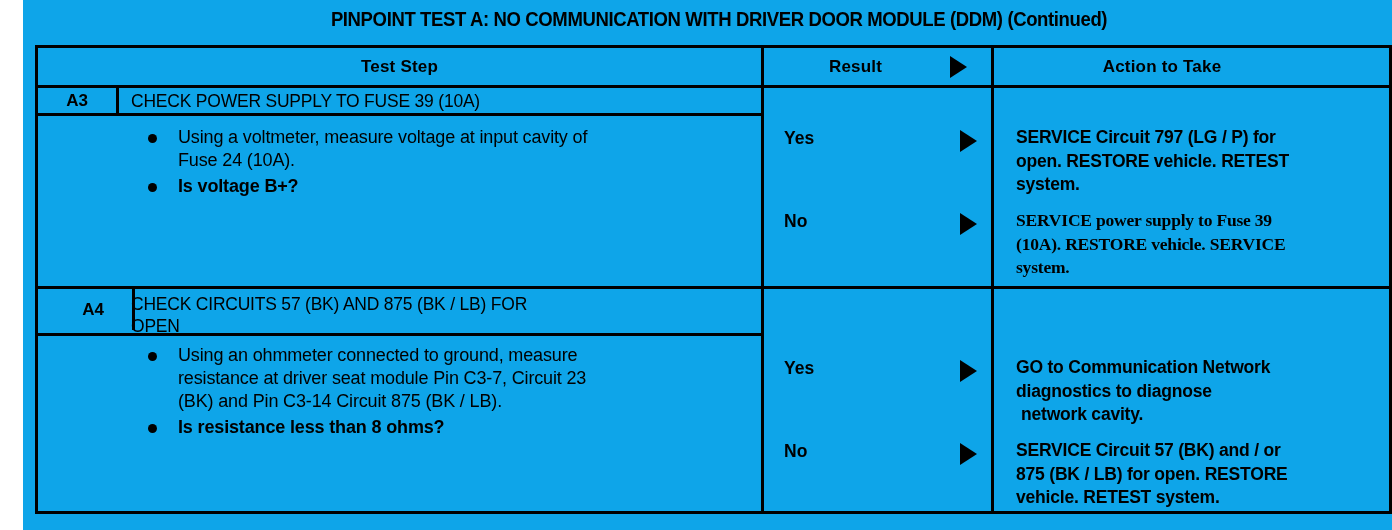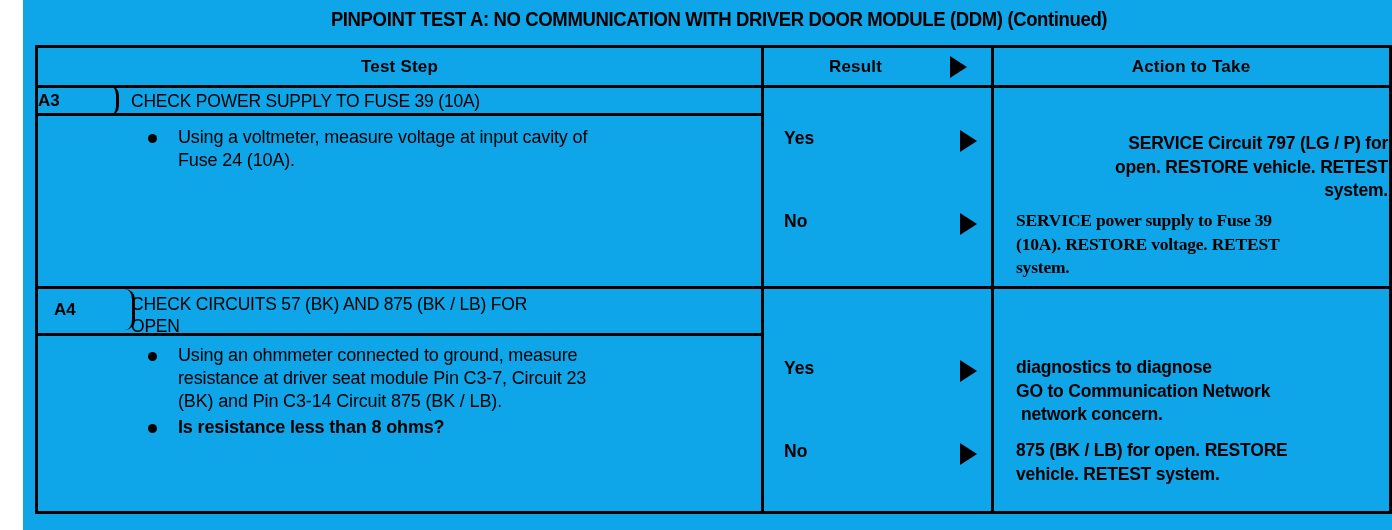--- a/index.html
+++ b/index.html
@@ -78,21 +78,21 @@
     display: flex;
     align-items: center;
     justify-content: center;
     font-size: 17px;
     font-weight: bold;
     letter-spacing: 0.2px;
     transform-origin: center;
   }
   .hdr-test   { left: 0;     width: 723px; }
   .hdr-result { left: 726px; width: 227px; }
-  .hdr-action { left: 956px; width: 336px; padding-left: 29px; }
+  .hdr-action { left: 956px; width: 336px; }
 
   .hdr-result .lbl { position: relative; left: -22px; }
 
   
   .tri {
     width: 0;
     height: 0;
     border-top: 11px solid transparent;
     border-bottom: 11px solid transparent;
     border-left: 17px solid #000;
@@ -109,23 +109,23 @@
     box-sizing: border-box;
     border-bottom: 3px solid #000;
     border-right: 0;
   }
   .step-num-box {
     position: absolute;
     box-sizing: border-box;
     border-right: 3px solid #000;
     display: flex;
     align-items: center;
+    justify-content: center;
     font-size: 17px;
     font-weight: bold;
-    border-radius: 10px;
   }
   .step-title-text {
     position: absolute;
     font-size: 18px;
     letter-spacing: -0.2px;
     line-height: 22px;
     transform: scaleX(0.97);
     transform-origin: left center;
   }
 
@@ -196,21 +196,21 @@
   
   .action-cell {
     position: absolute;
     left: 978px;
     width: 372px;
     font-size: 17.5px;
     font-weight: bold;
     line-height: 23.5px;
     letter-spacing: -0.2px;
   }
-  .act-a3-yes { top: 84px; text-align: right; }
+  .act-a3-yes { top: 78px; }
   .act-a3-no  { top: 161px; font-family: Liberation Serif, serif; }
   .act-a4-yes { top: 308px; }
   .act-a4-no  { top: 391px; }
   .act-a4-yes .line-indent { padding-left: 5px; }
 </style>
 </head>
 <body>
 
 <div class="page">
 
@@ -241,39 +241,43 @@
       <span>A3</span>
     </div>
     <div class="step-title-text a3-title-text">CHECK POWER SUPPLY TO FUSE 39 (10A)</div>
 
     <div class="bullets a3">
       <div class="bullet-row">
         <span class="dot"></span>
         <span class="txt">Using a voltmeter, measure voltage at input cavity of</span>
         <span class="txt">Fuse 24 (10A).</span>
       </div>
+      <div class="bullet-row bold">
+        <span class="dot"></span>
+        <span class="txt">Is voltage B+?</span>
+      </div>
     </div>
 
     <div class="result-cell res-a3-yes">
       <span class="lbl">Yes</span>
       <span class="tri"></span>
     </div>
     <div class="action-cell act-a3-yes">
       <div>SERVICE Circuit 797 (LG / P) for</div>
       <div>open. RESTORE vehicle. RETEST</div>
       <div>system.</div>
     </div>
 
     <div class="result-cell res-a3-no">
       <span class="lbl">No</span>
       <span class="tri"></span>
     </div>
     <div class="action-cell act-a3-no">
       <div>SERVICE power supply to Fuse 39</div>
-      <div>(10A). RESTORE voltage. RETEST</div>
+      <div>(10A). RESTORE vehicle. SERVICE</div>
       <div>system.</div>
     </div>
 
     <div class="step-title-box a4-title-box"></div>
     <div class="step-num-box a4-num-box">
       <span>A4</span>
     </div>
     <div class="step-title-text a4-title-text">
       <div>CHECK CIRCUITS 57 (BK) AND 875 (BK / LB) FOR</div>
       <div>OPEN</div>
@@ -290,28 +294,29 @@
         <span class="dot"></span>
         <span class="txt">Is resistance less than 8 ohms?</span>
       </div>
     </div>
 
     <div class="result-cell res-a4-yes">
       <span class="lbl">Yes</span>
       <span class="tri"></span>
     </div>
     <div class="action-cell act-a4-yes">
+      <div>GO to Communication Network</div>
       <div>diagnostics to diagnose</div>
-      <div>GO to Communication Network</div>
-      <div class="line-indent">network concern.</div>
+      <div class="line-indent">network cavity.</div>
     </div>
 
     <div class="result-cell res-a4-no">
       <span class="lbl">No</span>
       <span class="tri"></span>
     </div>
     <div class="action-cell act-a4-no">
+      <div>SERVICE Circuit 57 (BK) and / or</div>
       <div>875 (BK / LB) for open. RESTORE</div>
       <div>vehicle. RETEST system.</div>
     </div>
 
   </div>
 </div>
 
 </body></html>

